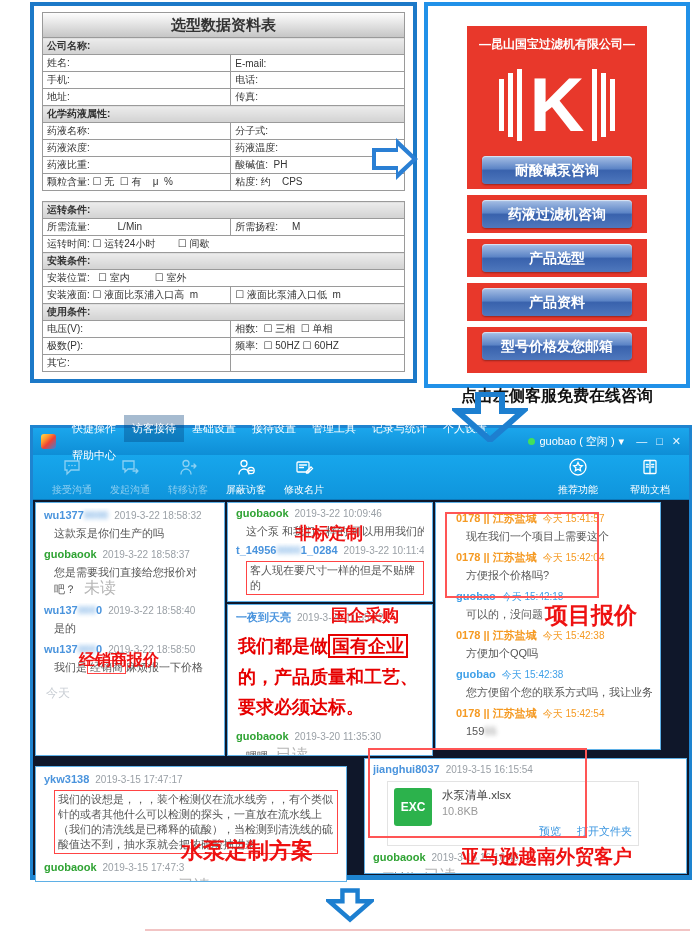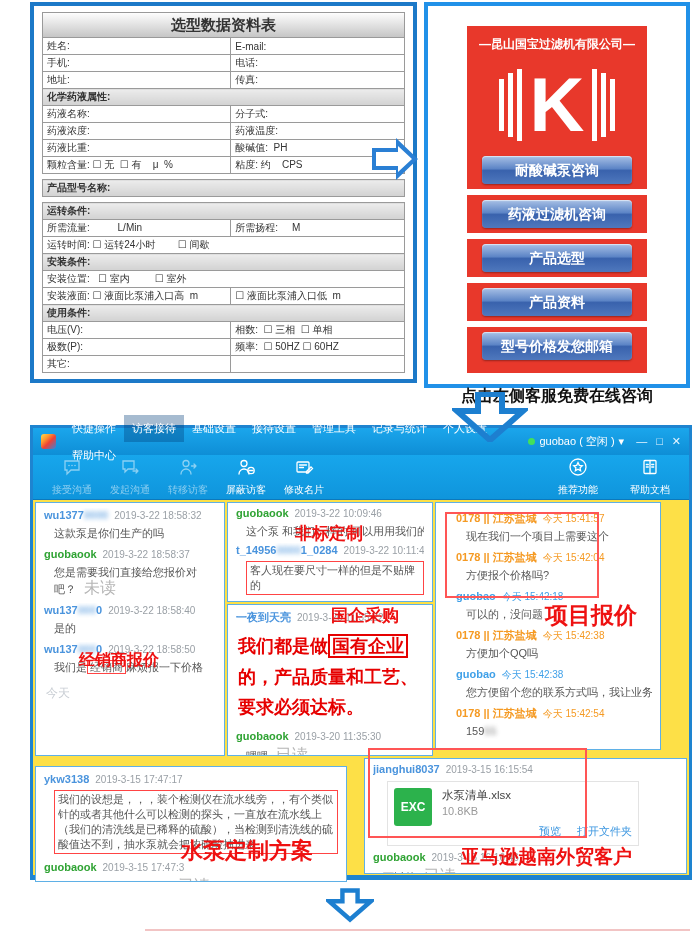--- a/index.html
+++ b/index.html
@@ -50,21 +50,21 @@
   .win-btns{display:flex;gap:9px;color:#e8f6ff;font-size:11px;margin-left:12px;}
   .win-btns span{cursor:pointer;}
   .toolbar{height:45px;background:linear-gradient(#17a6ec,#0f95dc);display:flex;align-items:center;
            padding:0 10px;border-bottom:1px solid #0c79bb;box-sizing:border-box;}
   .tbtn{width:58px;text-align:center;color:#fff;cursor:pointer;}
   .tbtn svg{display:block;margin:0 auto 2px;}
   .tlabel{font-size:10px;}
   .dim{opacity:.5;}
   .tb-right{margin-left:auto;display:flex;gap:14px;}
 
-  .content{position:absolute;left:0;right:0;top:72px;bottom:0;background:#fde047;}
+  .content{position:absolute;left:0;right:0;top:72px;bottom:0;background:#0f172a;}
   .chat-panel{position:absolute;background:#fff;border:1px solid #5fb0e6;box-sizing:border-box;
               overflow:hidden;padding:5px 8px;z-index:1;}
   #p-left   {left:2px;  top:2px;  width:190px;height:254px;}
   #p-midtop {left:194px;top:2px;  width:206px;height:100px;padding-top:3px;}
   #p-midbot {left:194px;top:104px;width:206px;height:152px;}
   #p-right  {left:402px;top:2px;  width:226px;height:248px;padding-top:8px;}
   #p-botleft{left:2px;  top:266px;width:312px;height:116px;}
   #p-botright{left:331px;top:258px;width:323px;height:116px;padding-top:3px;}
   #p-right .msg{padding-left:12px;}
   #p-midtop .msg{margin-bottom:4px;}
@@ -115,20 +115,23 @@
 
 <div class="abs form-panel">
   <div class="form-title">选型数据资料表</div>
   <table class="form">
     <colgroup>
         <col style="width:52%">
         <col style="width:48%">
       </colgroup>
     <tbody id="form-rows">
         <tr>
+          <td class="sec" colspan="2">公司名称:</td>
+        </tr>
+        <tr>
           <td>姓名:</td>
           <td>E-mail:</td>
         </tr>
         <tr>
           <td>手机:</td>
           <td>电话:</td>
         </tr>
         <tr>
           <td>地址:</td>
           <td>传真:</td>
@@ -147,23 +150,20 @@
         <tr>
           <td>药液比重:</td>
           <td>酸碱值:  PH</td>
         </tr>
         <tr>
           <td>颗粒含量: ☐ 无  ☐ 有    μ  %</td>
           <td>粘度: 约    CPS</td>
         </tr>
         <tr class="gap">
           <td colspan="2"></td>
-        </tr>
-        <tr>
-          <td class="sec" colspan="2">产品型号名称:</td>
         </tr>
         <tr class="gap">
           <td colspan="2"></td>
         </tr>
         <tr>
           <td class="sec" colspan="2">运转条件:</td>
         </tr>
         <tr>
           <td>所需流量:          L/Min</td>
           <td>所需扬程:     M</td>

